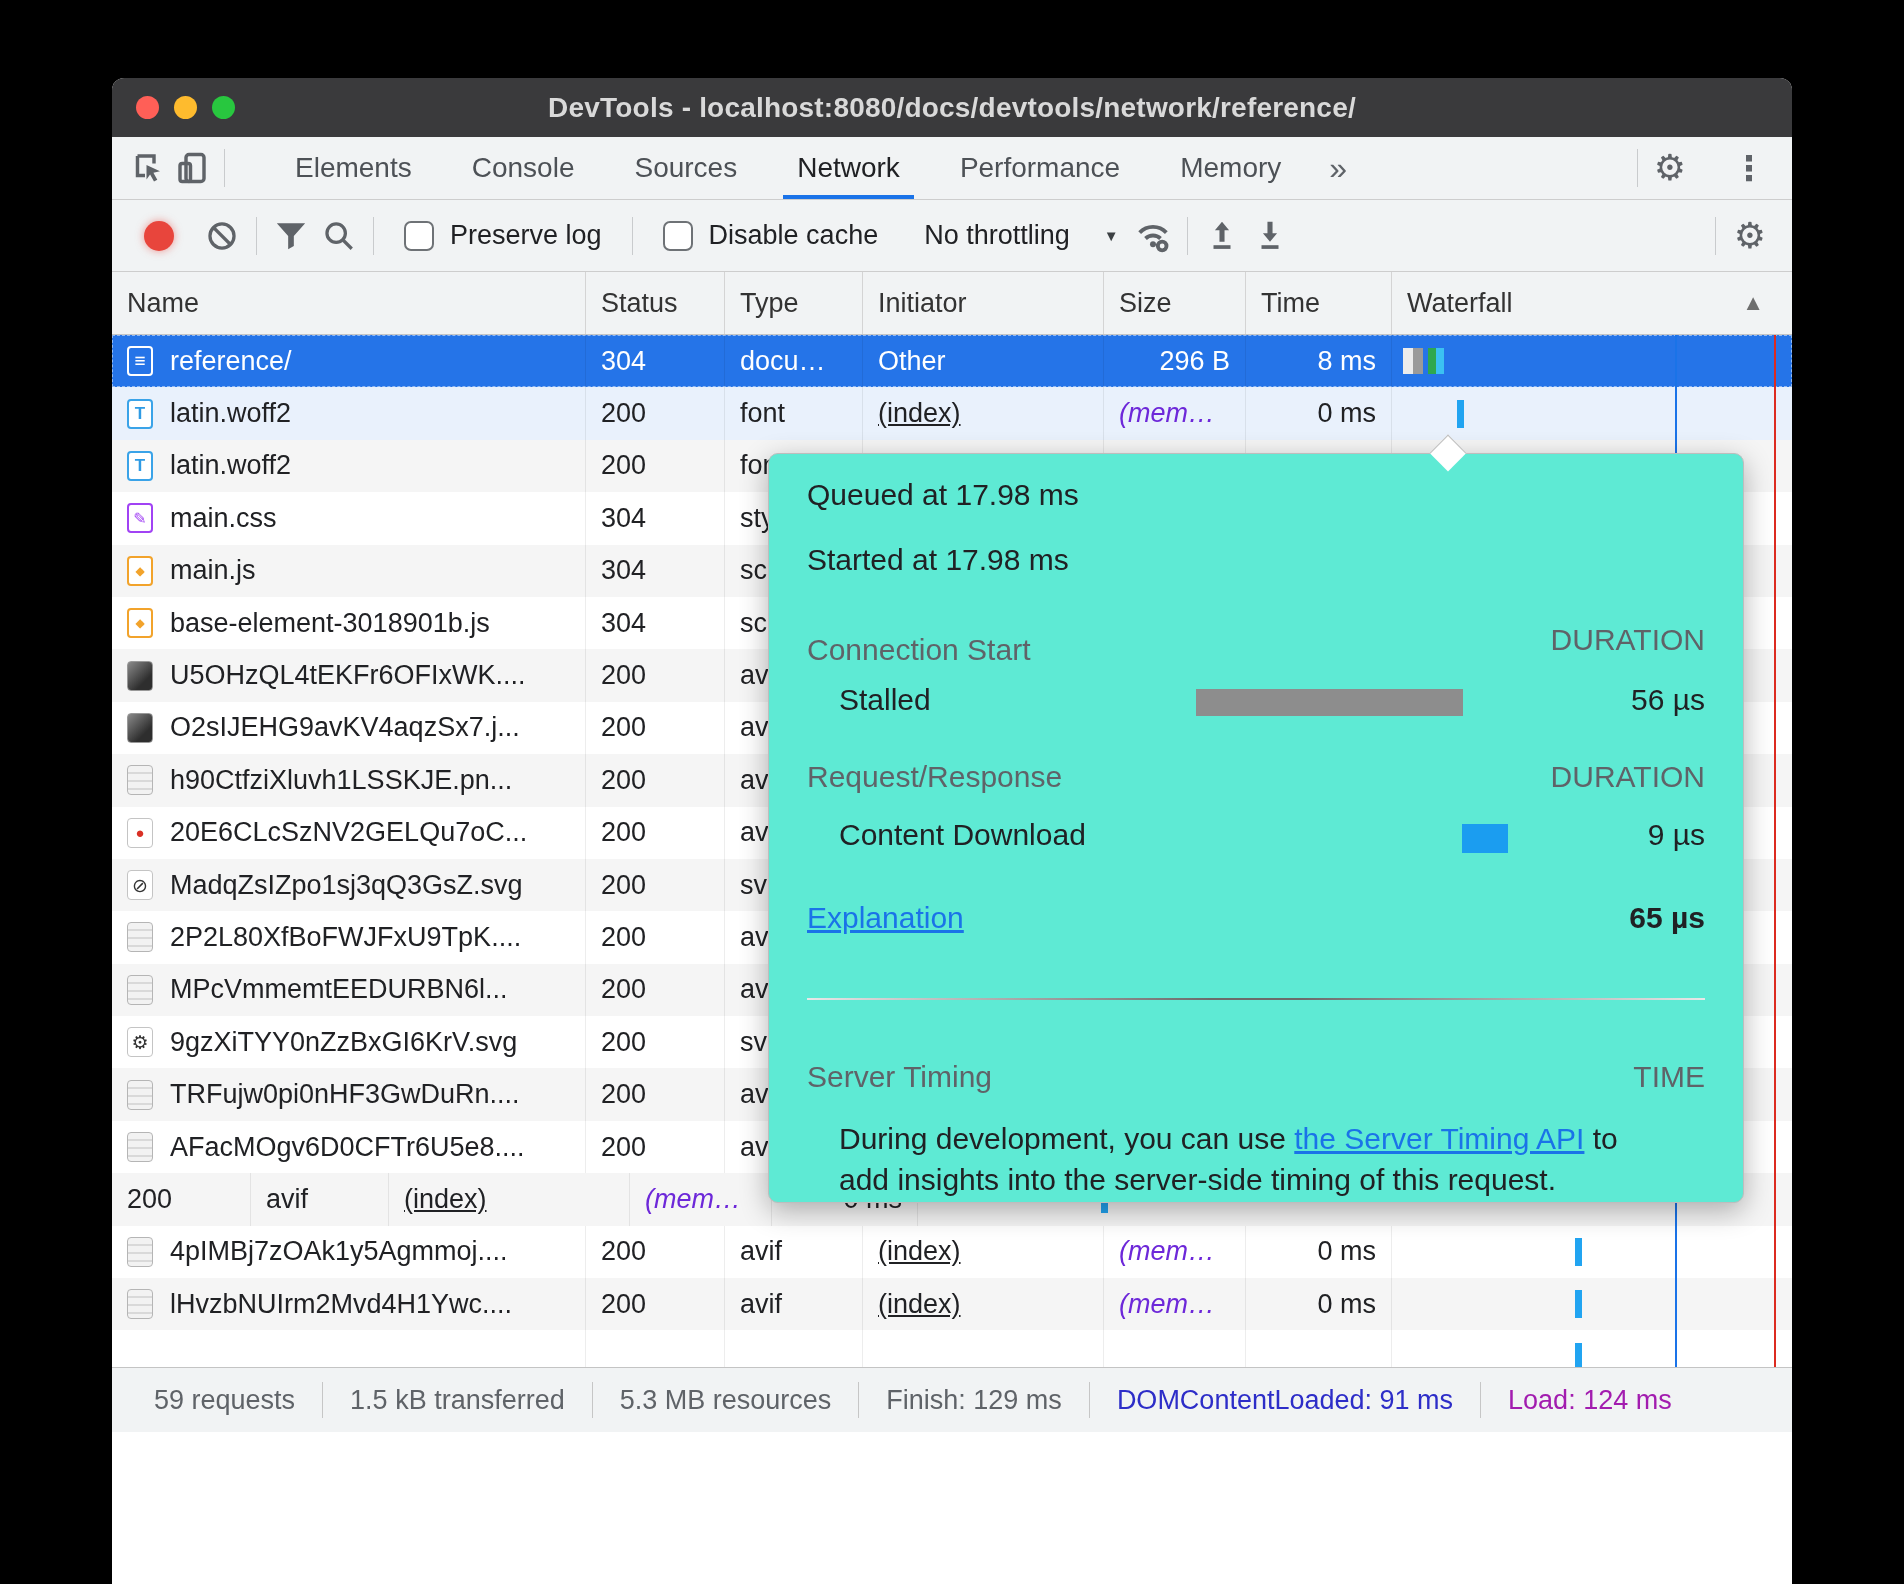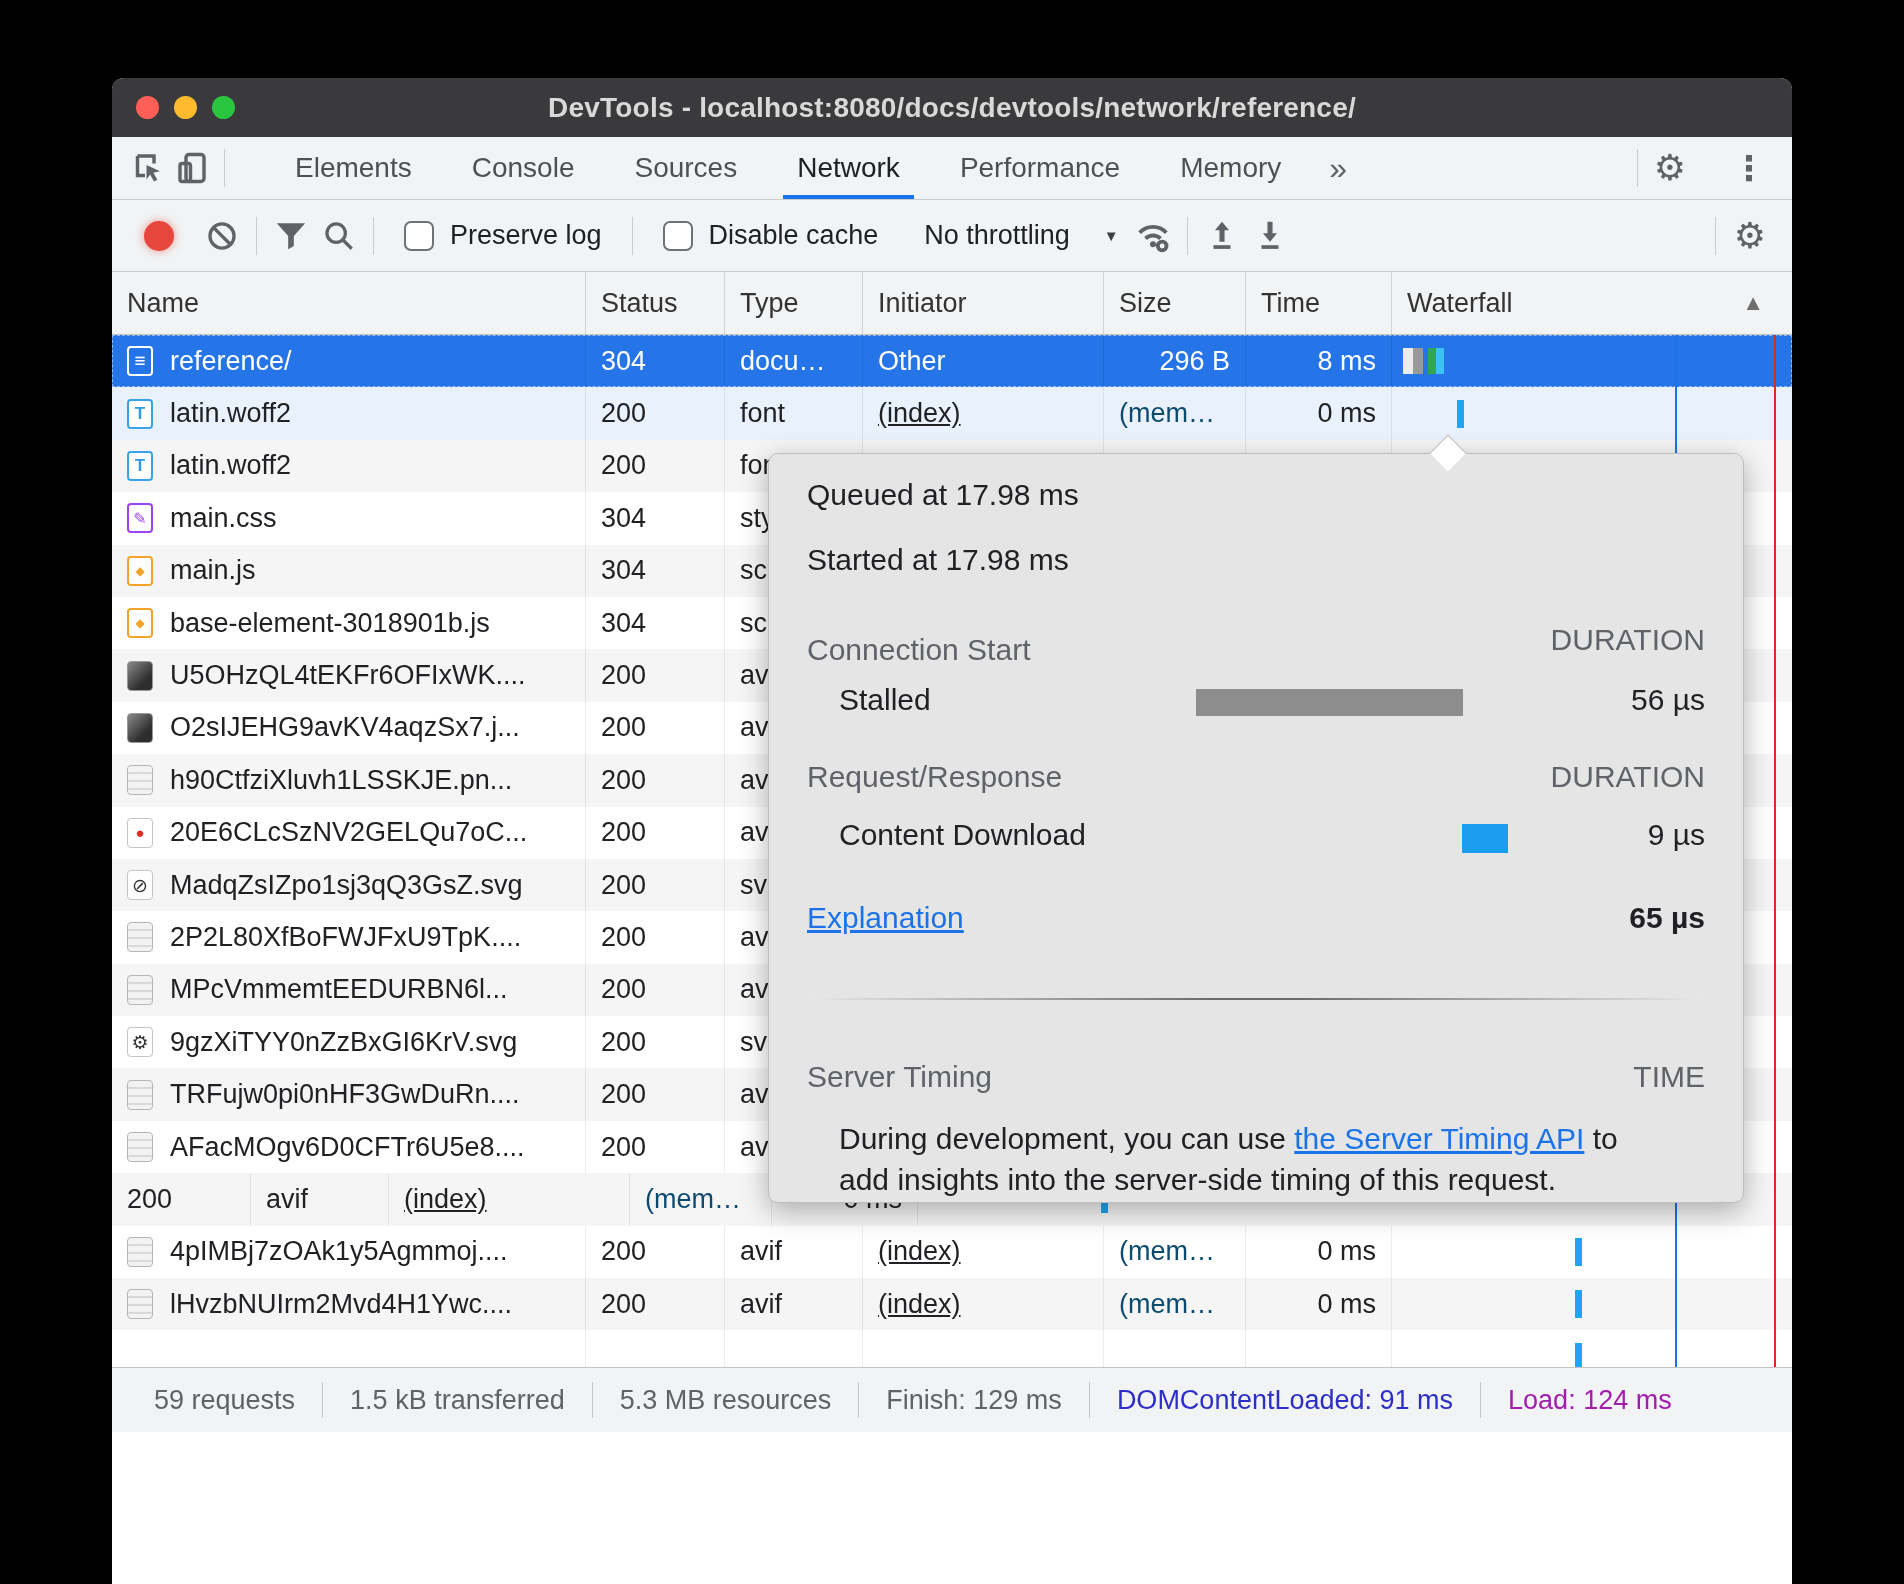--- a/index.html
+++ b/index.html
@@ -62,21 +62,21 @@
   .row { display:flex; height:52.4px; font-size:27px; color:#202124; }
   .row:nth-child(odd) { background:#f5f5f5; }
   .row:nth-child(even) { background:#ffffff; }
   .row.selected { background:#2574e8; color:#fff; position:relative; }
   .row.selected::after { content:""; position:absolute; inset:0; border:1px dashed rgba(255,255,255,.5); pointer-events:none; }
   .row.hovered { background:#e9f1fc; }
   .cell { display:flex; align-items:center; padding:0 15px; border-right:1px solid rgba(0,0,0,.07);
     overflow:hidden; white-space:nowrap; }
   .cell.c-wf { border-right:none; position:relative; padding:0; }
   .cell.ra { justify-content:flex-end; }
-  .cell .muted { color:#0c4a6e; }
+  .cell .muted { color:#6d28d9;font-style:italic; }
   .init-link { text-decoration:underline; }
   .nm { overflow:hidden; text-overflow:ellipsis; }
 
   .ficon { width:26px; height:30px; border-radius:4px; margin-right:17px; flex:0 0 auto;
     display:flex; align-items:center; justify-content:center; font-size:16px; }
   .document-icon { border:2px solid #fff; color:#fff; font-size:19px; font-weight:bold; }
   .font-icon { border:2px solid #3aa3e8; color:#2f9be4; background:#fff; font-weight:bold; font-size:17px; }
   .css-icon { border:2px solid #a142f4; color:#a142f4; background:#fff; }
   .js-icon { border:2px solid #f2a32b; color:#f2a32b; background:#fff; font-size:12px; }
   .photo-icon { background:linear-gradient(135deg,#8a8a8a,#2e2e2e 70%); border:1px solid #999; }
@@ -86,21 +86,21 @@
   .gear-image-icon { background:#fff; border:1px solid #c4c4c4; color:#333; font-size:19px; }
 
   
   .wf-seg { position:absolute; top:50%; transform:translateY(-50%); height:26px; }
   .wf-tick { position:absolute; top:50%; transform:translateY(-50%); height:28px; width:7px; background:#21a4f1; }
   .wf-line { position:absolute; top:0; bottom:0; width:2px; }
   .wf-line.blue { left:1563px; background:#1a73e8; }
   .wf-line.red { left:1662px; background:#dc2b20; }
 
   
-  .popover { position:absolute; left:656px; top:375px; width:976px; height:750px; background:#e5e5e5;
+  .popover { position:absolute; left:656px; top:375px; width:976px; height:750px; background:#5eead4;
     border:1px solid #bdbdbd; border-radius:10px; box-shadow:0 8px 28px rgba(0,0,0,.3); z-index:5; }
   .popover .caret { position:absolute; top:-14px; left:666px; width:26px; height:26px; background:#fff;
     transform:rotate(45deg); border-left:1px solid #bdbdbd; border-top:1px solid #bdbdbd; }
   .pop-item { position:absolute; font-size:30px; color:#202124; }
   .pop-head { color:#5f6368; }
   .pop-right { right:38px; text-align:right; }
   .stalled-bar { position:absolute; left:427px; top:235px; width:267px; height:27px; background:#8d8d8d; }
   .download-bar { position:absolute; left:693px; top:370px; width:46px; height:29px; background:#1b9df0; }
   .pop-divider { position:absolute; left:38px; right:38px; top:544px; height:2px;
     background:linear-gradient(90deg,#e8e8e8,#6b6b6b 45%,#6b6b6b 55%,#e8e8e8); }

